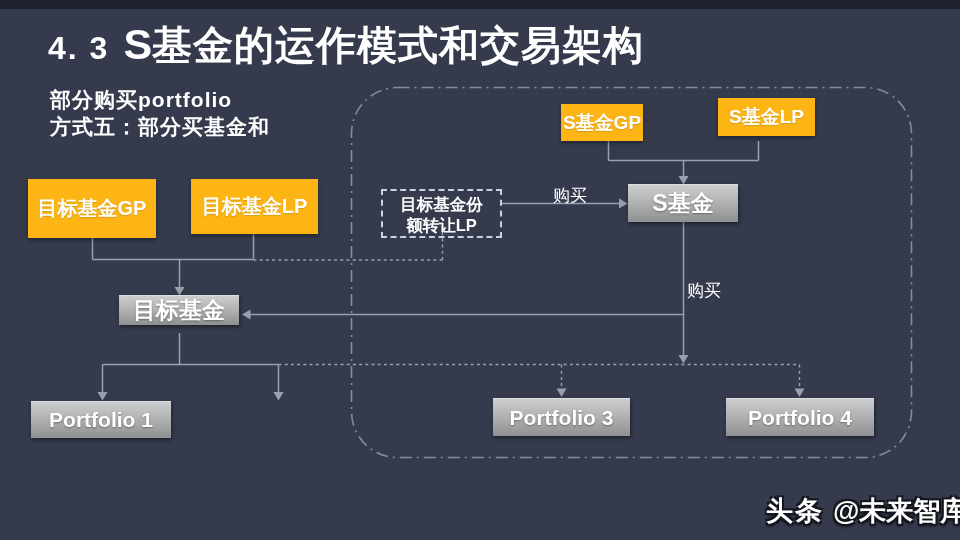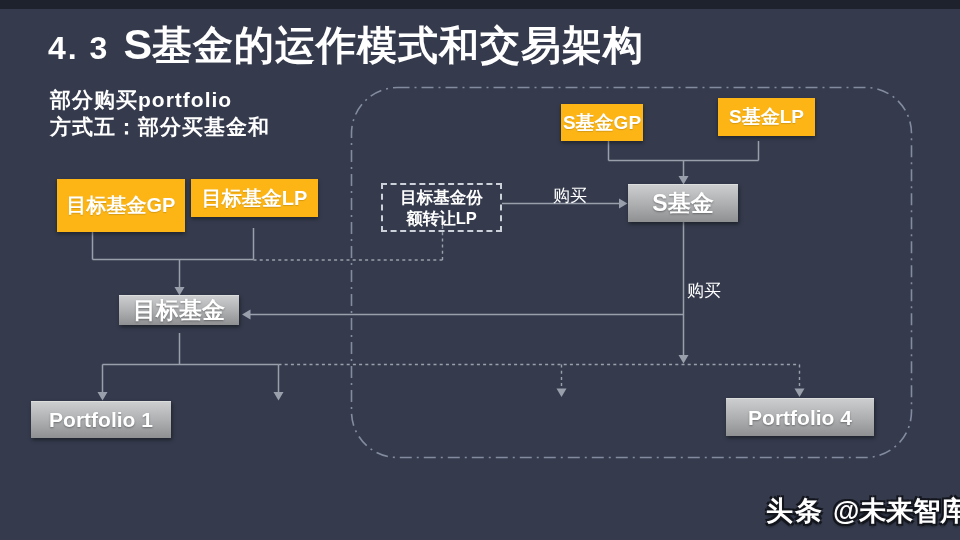--- a/index.html
+++ b/index.html
@@ -70,40 +70,41 @@
       <path d="M678.5,355 L688.5,355 L683.5,363.5 Z"></path>
       <path d="M619,198.5 L619,208.5 L627.5,203.5 Z"></path>
       <path d="M250.5,309.5 L250.5,319.5 L242,314.5 Z"></path>
       <path d="M97.5,392 L107.5,392 L102.5,400.5 Z"></path>
       <path d="M273.5,392 L283.5,392 L278.5,400.5 Z"></path>
       <path d="M556.5,388.5 L566.5,388.5 L561.5,397 Z"></path>
       <path d="M794.5,388.5 L804.5,388.5 L799.5,397 Z"></path>
     </g>
   </svg>
 
-  <div class="node box-orange" style="left:28px;top:179px;width:128px;height:53px;font-size:20px;margin-left:29px;">目标基金GP</div>
+  <div class="node box-orange" style="left:28px;top:179px;width:128px;height:59px;font-size:20px;">目标基金GP</div>
 
-  <div class="node box-orange" style="left:191px;top:179px;width:127px;height:38px;font-size:20px;">目标基金LP</div>
+  <div class="node box-orange" style="left:191px;top:179px;width:127px;height:55px;font-size:20px;">目标基金LP</div>
 
-  <div class="node box-dashed" style="left:381px;top:183px;width:121px;height:49px;">
+  <div class="node box-dashed" style="left:381px;top:189px;width:121px;height:49px;justify-content:flex-end;">
     <div>目标基金份</div>
     <div>额转让LP</div>
   </div>
 
   <div class="node box-orange" style="left:561px;top:104px;width:82px;height:37px;font-size:19px;">S基金GP</div>
 
   <div class="node box-orange" style="left:710px;top:98px;width:97px;height:38px;font-size:19px;margin-left:8px;">S基金LP</div>
 
   <div class="node box-gray" style="left:628px;top:184px;width:110px;height:38px;font-size:23px;">S基金</div>
 
   <div class="node box-gray" style="left:119px;top:295px;width:120px;height:30px;font-size:23px;">目标基金</div>
 
   <div class="node box-gray" style="left:31px;top:401px;width:140px;height:37px;font-size:21px;">Portfolio 1</div>
 
 
+  <div class="node box-gray" style="left:493px;top:398px;width:137px;height:38px;font-size:21px;">Portfolio 3</div>
 
   <div class="node box-gray" style="left:726px;top:398px;width:148px;height:38px;font-size:21px;">Portfolio 4</div>
 
   <div class="edge-label" style="left:546px;top:184px;width:48px;text-align:center;">购买</div>
 
   <div class="edge-label" style="left:687px;top:279px;">购买</div>
 
   <div class="watermark">
     <span class="wm-brand">头条</span><span class="wm-handle">@未来智库</span>
   </div>

